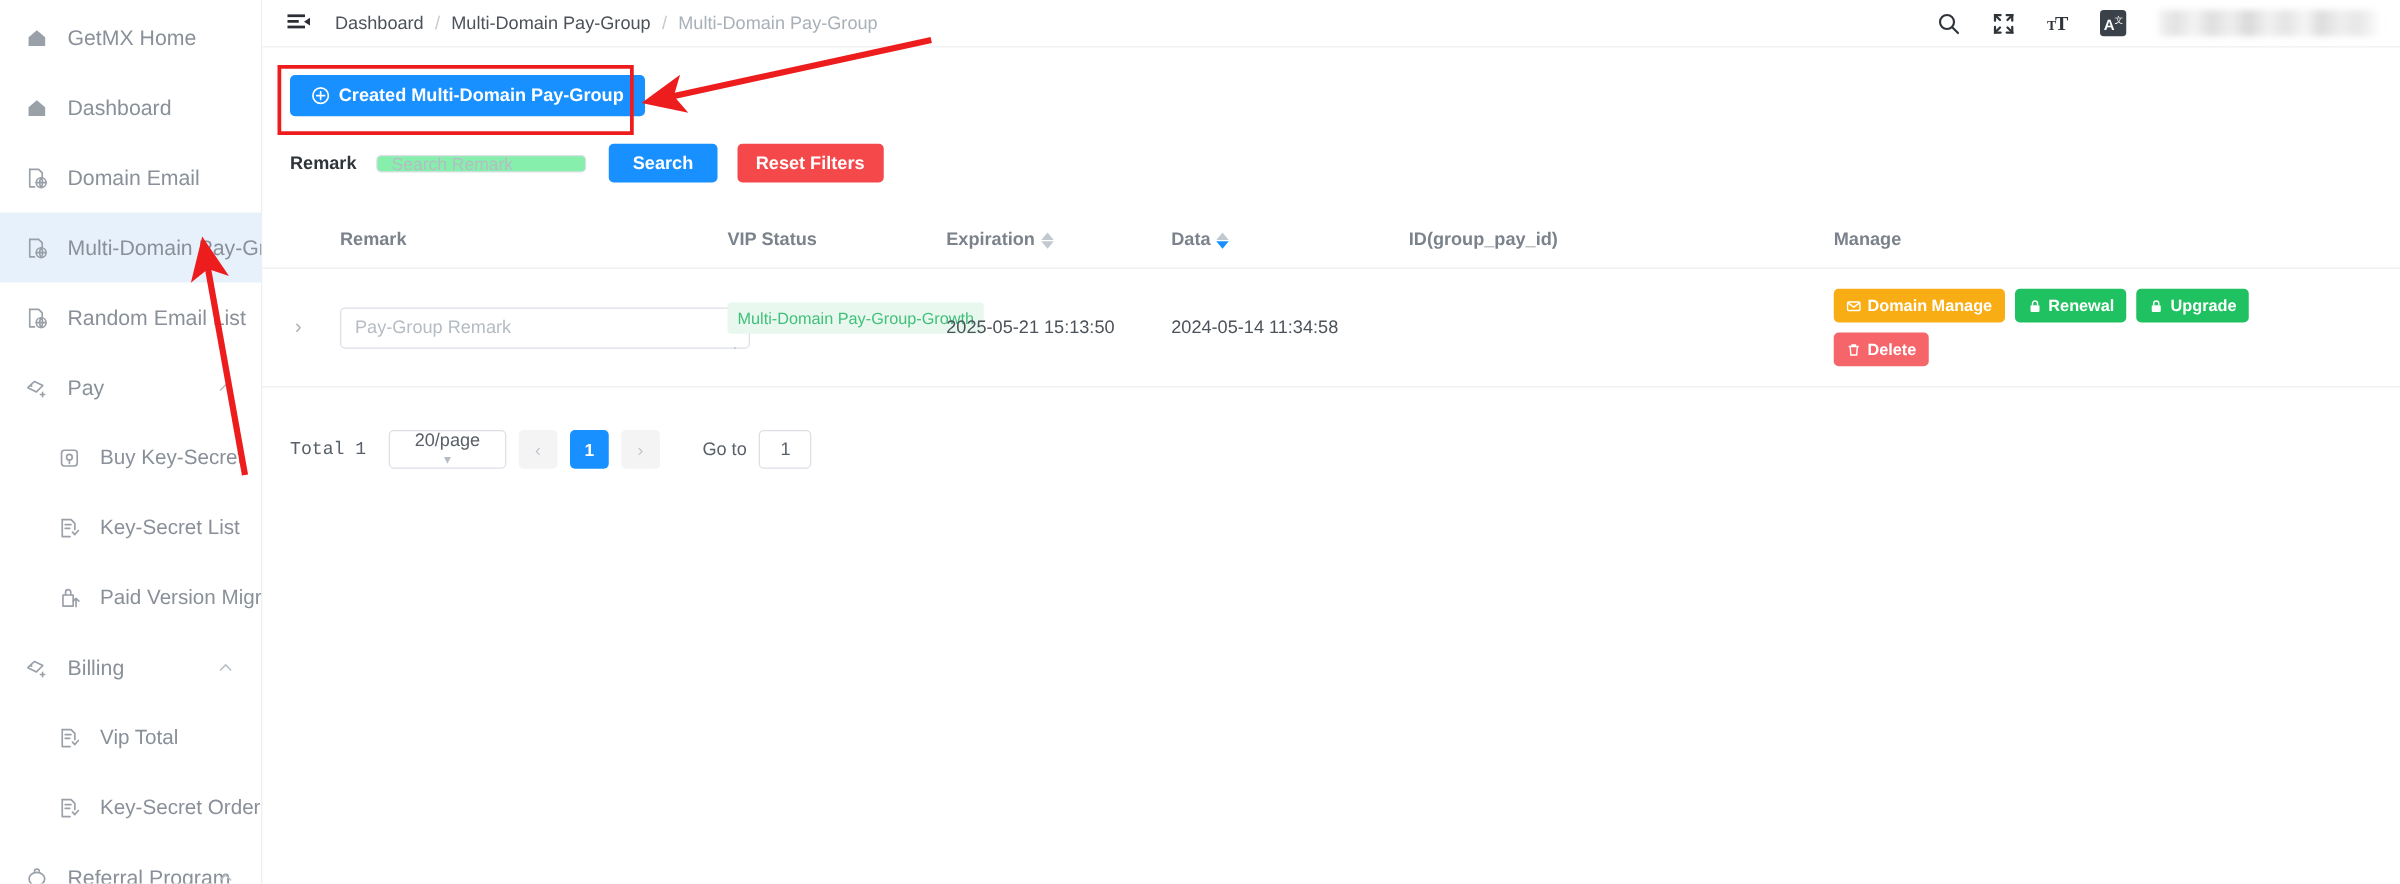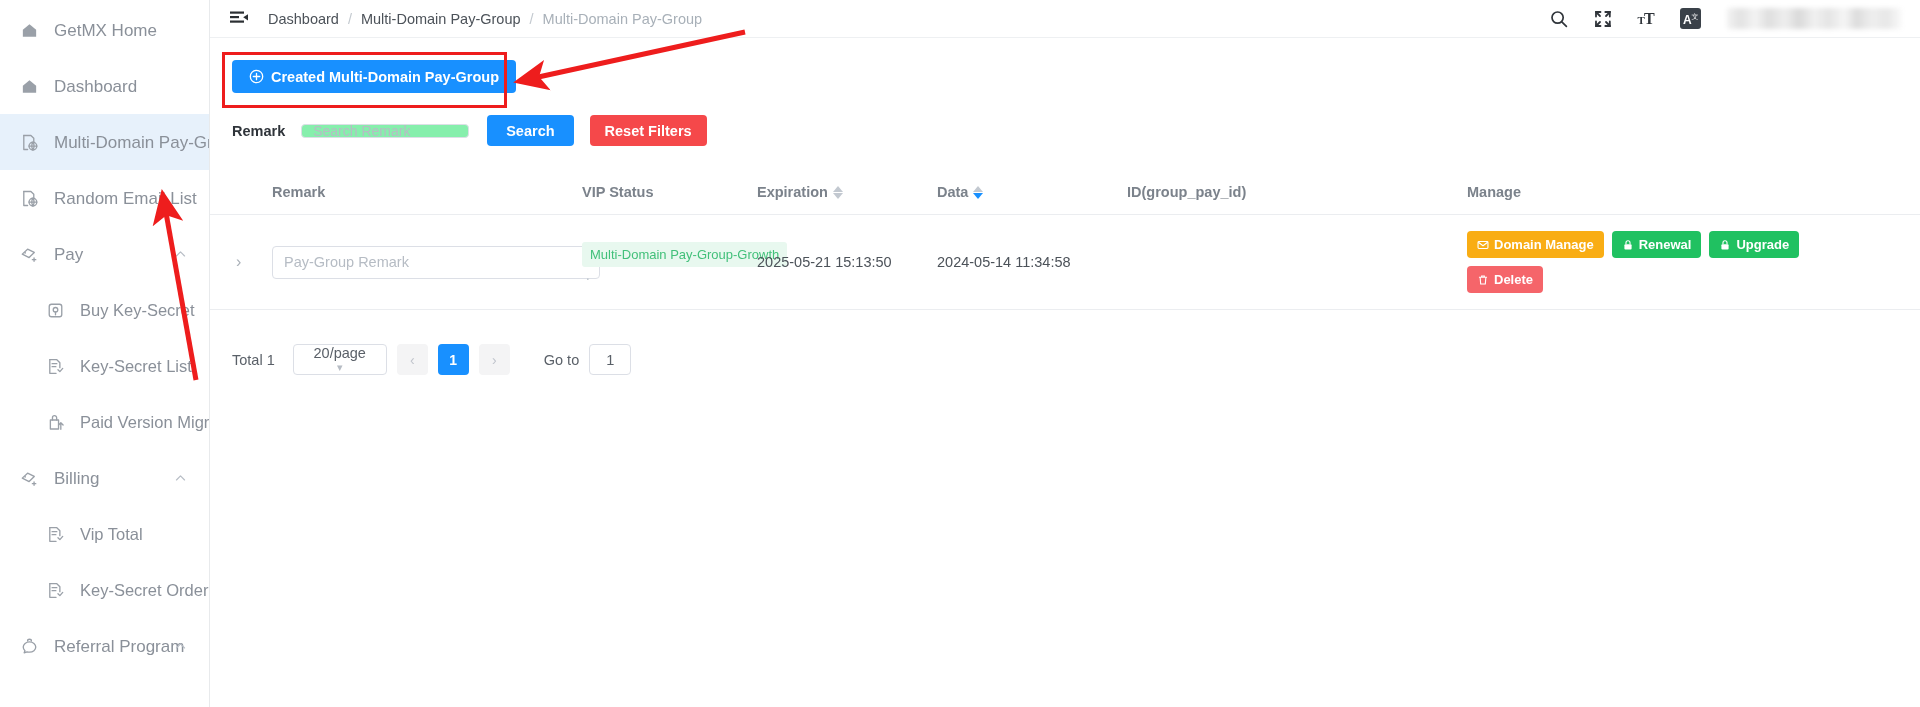--- a/index.html
+++ b/index.html
@@ -193,21 +193,21 @@
   .btn-renewal { background: #20c161; }
   .btn-upgrade { background: #20c161; }
   .btn-delete { background: #f5656a; }
 
   
   .pager {
     display: flex; align-items: center;
     gap: 10px; padding: 34px 0 0 22px;
     font-size: 14.5px; color: #5a6068;
   }
-  .pager-total { margin-right: 8px; }
+  .pager-total { margin-right: 8px; font-family: Liberation Mono, monospace; }
   .pager-select {
     display: inline-flex; align-items: center; justify-content: space-between;
     width: 94px; height: 31px;
     border: 1px solid #dcdfe6; border-radius: 4px;
     padding: 0 9px; font-size: 14.5px; color: #5a6068;
     cursor: pointer; background: #fff; flex-direction: column;
   }
   .pager-select .chev { color: #b6bcc4; font-size: 11px; }
   .pg-btn {
     width: 31px; height: 31px; border-radius: 4px;
@@ -246,20 +246,31 @@
         </span>
         <span class="nav-label">GetMX Home</span>
       </div>
       <div class="nav-item">
         <span class="nav-icon">
           <svg viewBox="0 0 20 20">
             <path d="M3 9.2 L10 3.4 L17 9.2 V16.6 H3 Z" fill="#9aa0a8"></path>
           </svg>
         </span>
         <span class="nav-label">Dashboard</span>
+      </div>
+      <div class="nav-item">
+        <span class="nav-icon">
+          <svg viewBox="0 0 20 20">
+            <path stroke="#9aa0a8" stroke-width="1.4" fill="none" stroke-linecap="round" stroke-linejoin="round" d="M4 2.6h7.5l3 3v4"></path>
+            <path stroke="#9aa0a8" stroke-width="1.4" fill="none" stroke-linecap="round" stroke-linejoin="round" d="M4 2.6v14.8h4"></path>
+            <circle cx="13.6" cy="13.8" r="4.1" stroke="#9aa0a8" stroke-width="1.4" fill="none" stroke-linecap="round" stroke-linejoin="round"></circle>
+            <path stroke="#9aa0a8" stroke-width="1.4" fill="none" stroke-linecap="round" stroke-linejoin="round" d="M9.5 13.8h8.2M13.6 9.7c1.6 1.9 1.6 6.3 0 8.2-1.6-1.9-1.6-6.3 0-8.2"></path>
+          </svg>
+        </span>
+        <span class="nav-label">Domain Email</span>
       </div>
       <div class="nav-item active">
         <span class="nav-icon">
           <svg viewBox="0 0 20 20">
             <path stroke="#9aa0a8" stroke-width="1.4" fill="none" stroke-linecap="round" stroke-linejoin="round" d="M4 2.6h7.5l3 3v4"></path>
             <path stroke="#9aa0a8" stroke-width="1.4" fill="none" stroke-linecap="round" stroke-linejoin="round" d="M4 2.6v14.8h4"></path>
             <circle cx="13.6" cy="13.8" r="4.1" stroke="#9aa0a8" stroke-width="1.4" fill="none" stroke-linecap="round" stroke-linejoin="round"></circle>
             <path stroke="#9aa0a8" stroke-width="1.4" fill="none" stroke-linecap="round" stroke-linejoin="round" d="M9.5 13.8h8.2M13.6 9.7c1.6 1.9 1.6 6.3 0 8.2-1.6-1.9-1.6-6.3 0-8.2"></path>
           </svg>
         </span>

